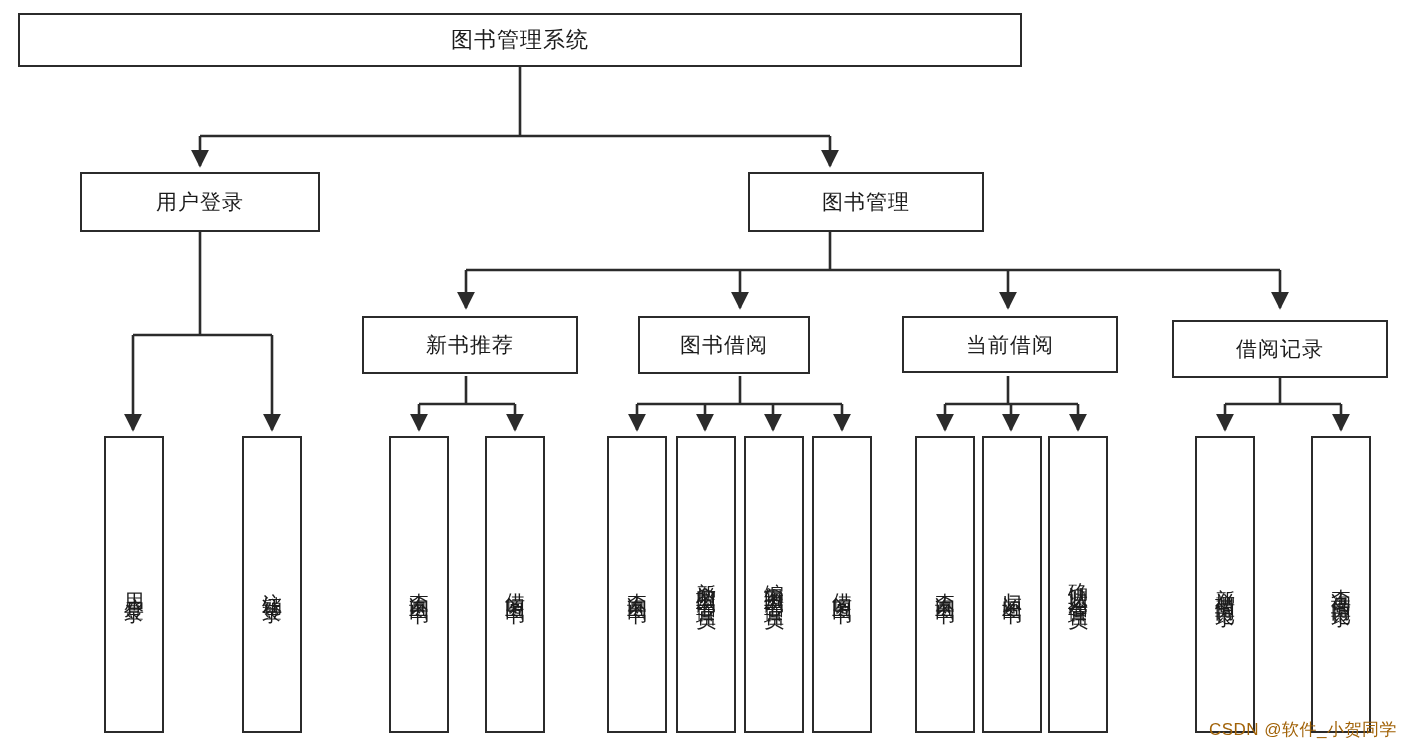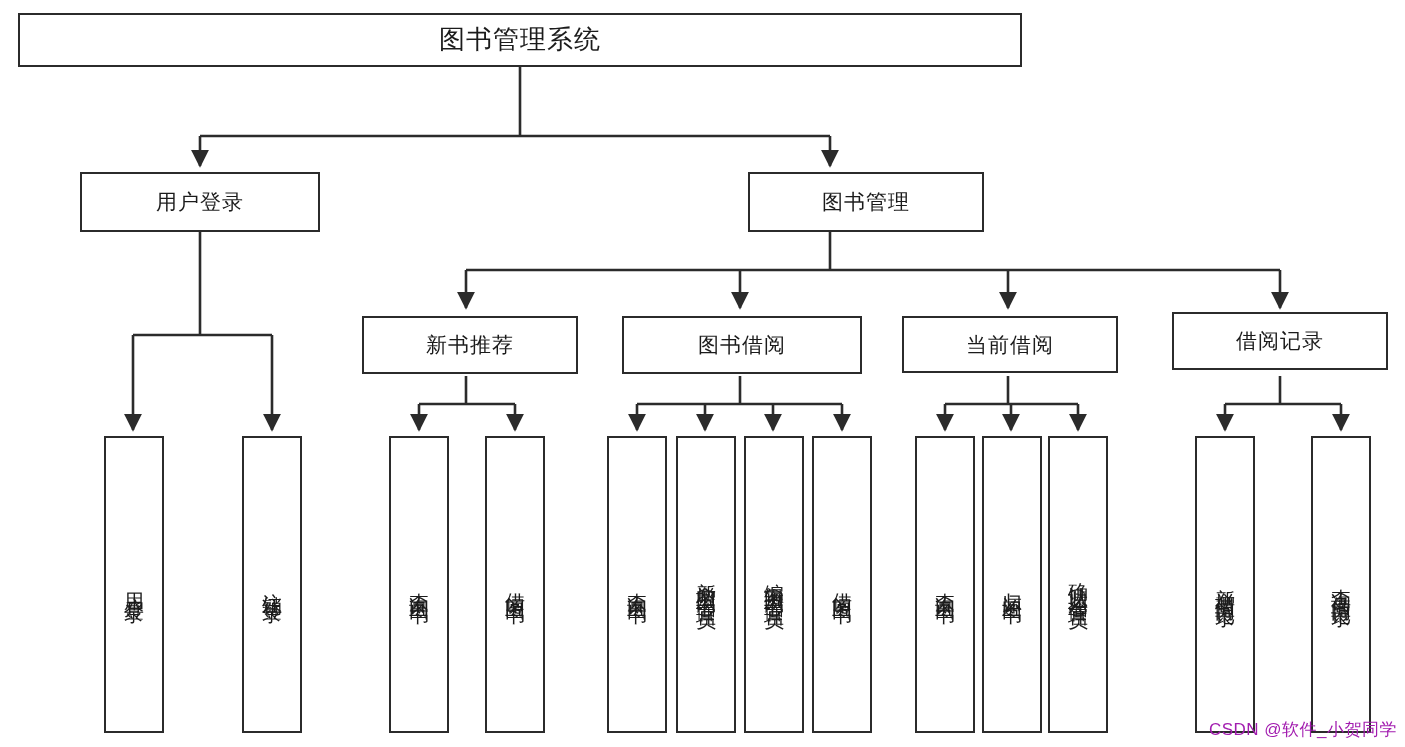--- a/index.html
+++ b/index.html
@@ -34,40 +34,40 @@
     align-items: center;
     justify-content: center;
     text-align: center;
   }
   .node.h {
     font-size: 21px;
     letter-spacing: 1px;
     line-height: 1.2;
   }
   .node.root {
-    font-size: 26px;
+    font-size: 22px;
   }
   .node.v {
     writing-mode: vertical-rl;
     text-orientation: upright;
     font-size: 20px;
     letter-spacing: 4px;
     line-height: 1.25;
     padding-top: 4px;
     padding-bottom: 4px;
     align-items: center;
     justify-content: center;
     white-space: normal;
   }
   .watermark {
     position: absolute;
     right: 8px;
     bottom: 6px;
     font-size: 17px;
-    color: #a21caf;
+    color: #a16207;
     letter-spacing: 0.5px;
     user-select: none;
     white-space: nowrap;
   }
 </style>
 </head>
 <body>
 
 <div id="canvas">
 
@@ -120,23 +120,23 @@
       <path d="M 1341 404 L 1341 430" marker-end="url(#arrow)"></path>
     </g>
   </svg>
 
   <div class="node h root" style="left:18px; top:13px; width:1004px; height:54px;">图书管理系统</div>
 
   <div class="node h" style="left:80px; top:172px; width:240px; height:60px;">用户登录</div>
   <div class="node h" style="left:748px; top:172px; width:236px; height:60px;">图书管理</div>
 
   <div class="node h" style="left:362px; top:316px; width:216px; height:58px;">新书推荐</div>
-  <div class="node h" style="left:622px; top:316px; width:240px; height:58px;">图书借阅</div>
+  <div class="node h" style="left:638px; top:316px; width:172px; height:58px;">图书借阅</div>
   <div class="node h" style="left:902px; top:316px; width:216px; height:57px;">当前借阅</div>
-  <div class="node h" style="left:1172px; top:312px; width:216px; height:58px;">借阅记录</div>
+  <div class="node h" style="left:1172px; top:320px; width:216px; height:58px;">借阅记录</div>
 
   <div class="node v" style="left:104px; top:436px; width:60px; height:297px;">用户登录</div>
   <div class="node v" style="left:242px; top:436px; width:60px; height:297px;">注销登录</div>
 
   <div class="node v" style="left:389px; top:436px; width:60px; height:297px;">查询图书</div>
   <div class="node v" style="left:485px; top:436px; width:60px; height:297px;">借阅图书</div>
 
   <div class="node v" style="left:607px; top:436px; width:60px; height:297px;">查询图书</div>
   <div class="node v" style="left:676px; top:436px; width:60px; height:297px;">新增图书（管理员）</div>
   <div class="node v" style="left:744px; top:436px; width:60px; height:297px;">编辑图书（管理员）</div>

